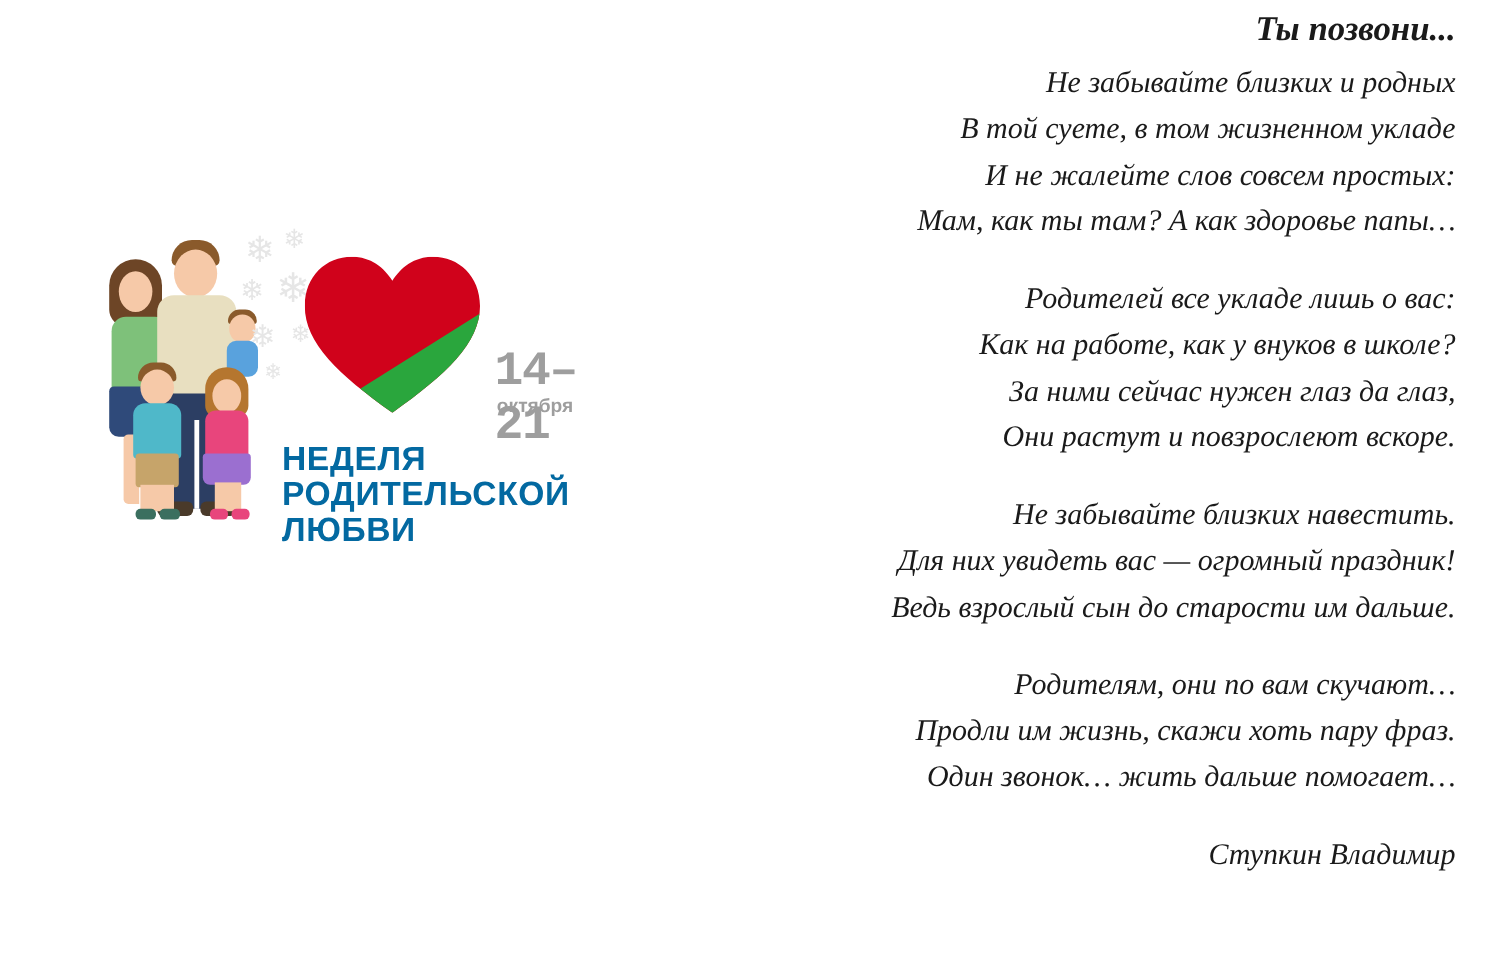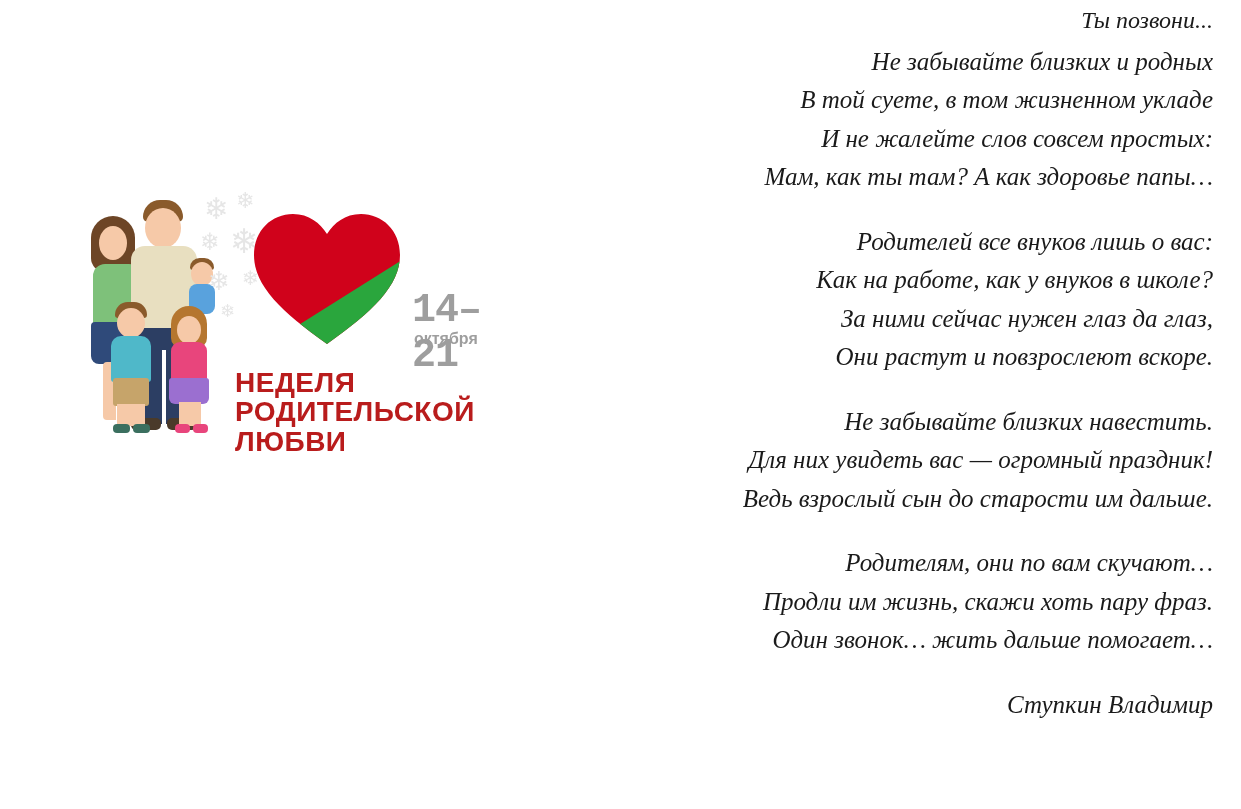--- a/index.html
+++ b/index.html
@@ -119,21 +119,21 @@
     color: #9e9e9e;
     font-family: "Liberation Sans", sans-serif;
     font-weight: bold;
     font-size: 16px;
   }
 
   .logo-title {
     position: absolute;
     left: 185px;
     top: 178px;
-    color: #b91c1c;
+    color: #0369a1;
     font-family: "Liberation Sans", sans-serif;
     font-weight: bold;
     font-size: 28px;
     line-height: 1.05;
     letter-spacing: 0.5px;
   }
 
   
   .poem {
     position: absolute;
@@ -141,23 +141,23 @@
     top: 2px;
     width: 620px;
     text-align: right;
     color: #1a1a1a;
     font-family: "Liberation Serif", serif;
     font-style: italic;
     font-size: 25px;
     line-height: 1.54;
   }
   .poem-title {
-    font-weight: normal;
+    font-weight: bold;
     font-style: italic;
-    font-size: 24px;
+    font-size: 29px;
     margin-bottom: 4px;
   }
   .stanza { margin-bottom: 26px; }
   .stanza .line { white-space: nowrap; }
   .author {
     margin-top: 0;
     font-style: italic;
     font-size: 25px;
   }
 </style>
@@ -245,21 +245,21 @@
     <div class="poem-title">Ты позвони...</div>
 
     <div class="stanza">
       <div class="line">Не забывайте близких и родных</div>
       <div class="line">В той суете, в том жизненном укладе</div>
       <div class="line">И не жалейте слов совсем простых:</div>
       <div class="line">Мам, как ты там? А как здоровье папы…</div>
     </div>
 
     <div class="stanza">
-      <div class="line">Родителей все внуков лишь о вас:</div>
+      <div class="line">Родителей все укладе лишь о вас:</div>
       <div class="line">Как на работе, как у внуков в школе?</div>
       <div class="line">За ними сейчас нужен глаз да глаз,</div>
       <div class="line">Они растут и повзрослеют вскоре.</div>
     </div>
 
     <div class="stanza">
       <div class="line">Не забывайте близких навестить.</div>
       <div class="line">Для них увидеть вас — огромный праздник!</div>
       <div class="line">Ведь взрослый сын до старости им дальше.</div>
     </div>

